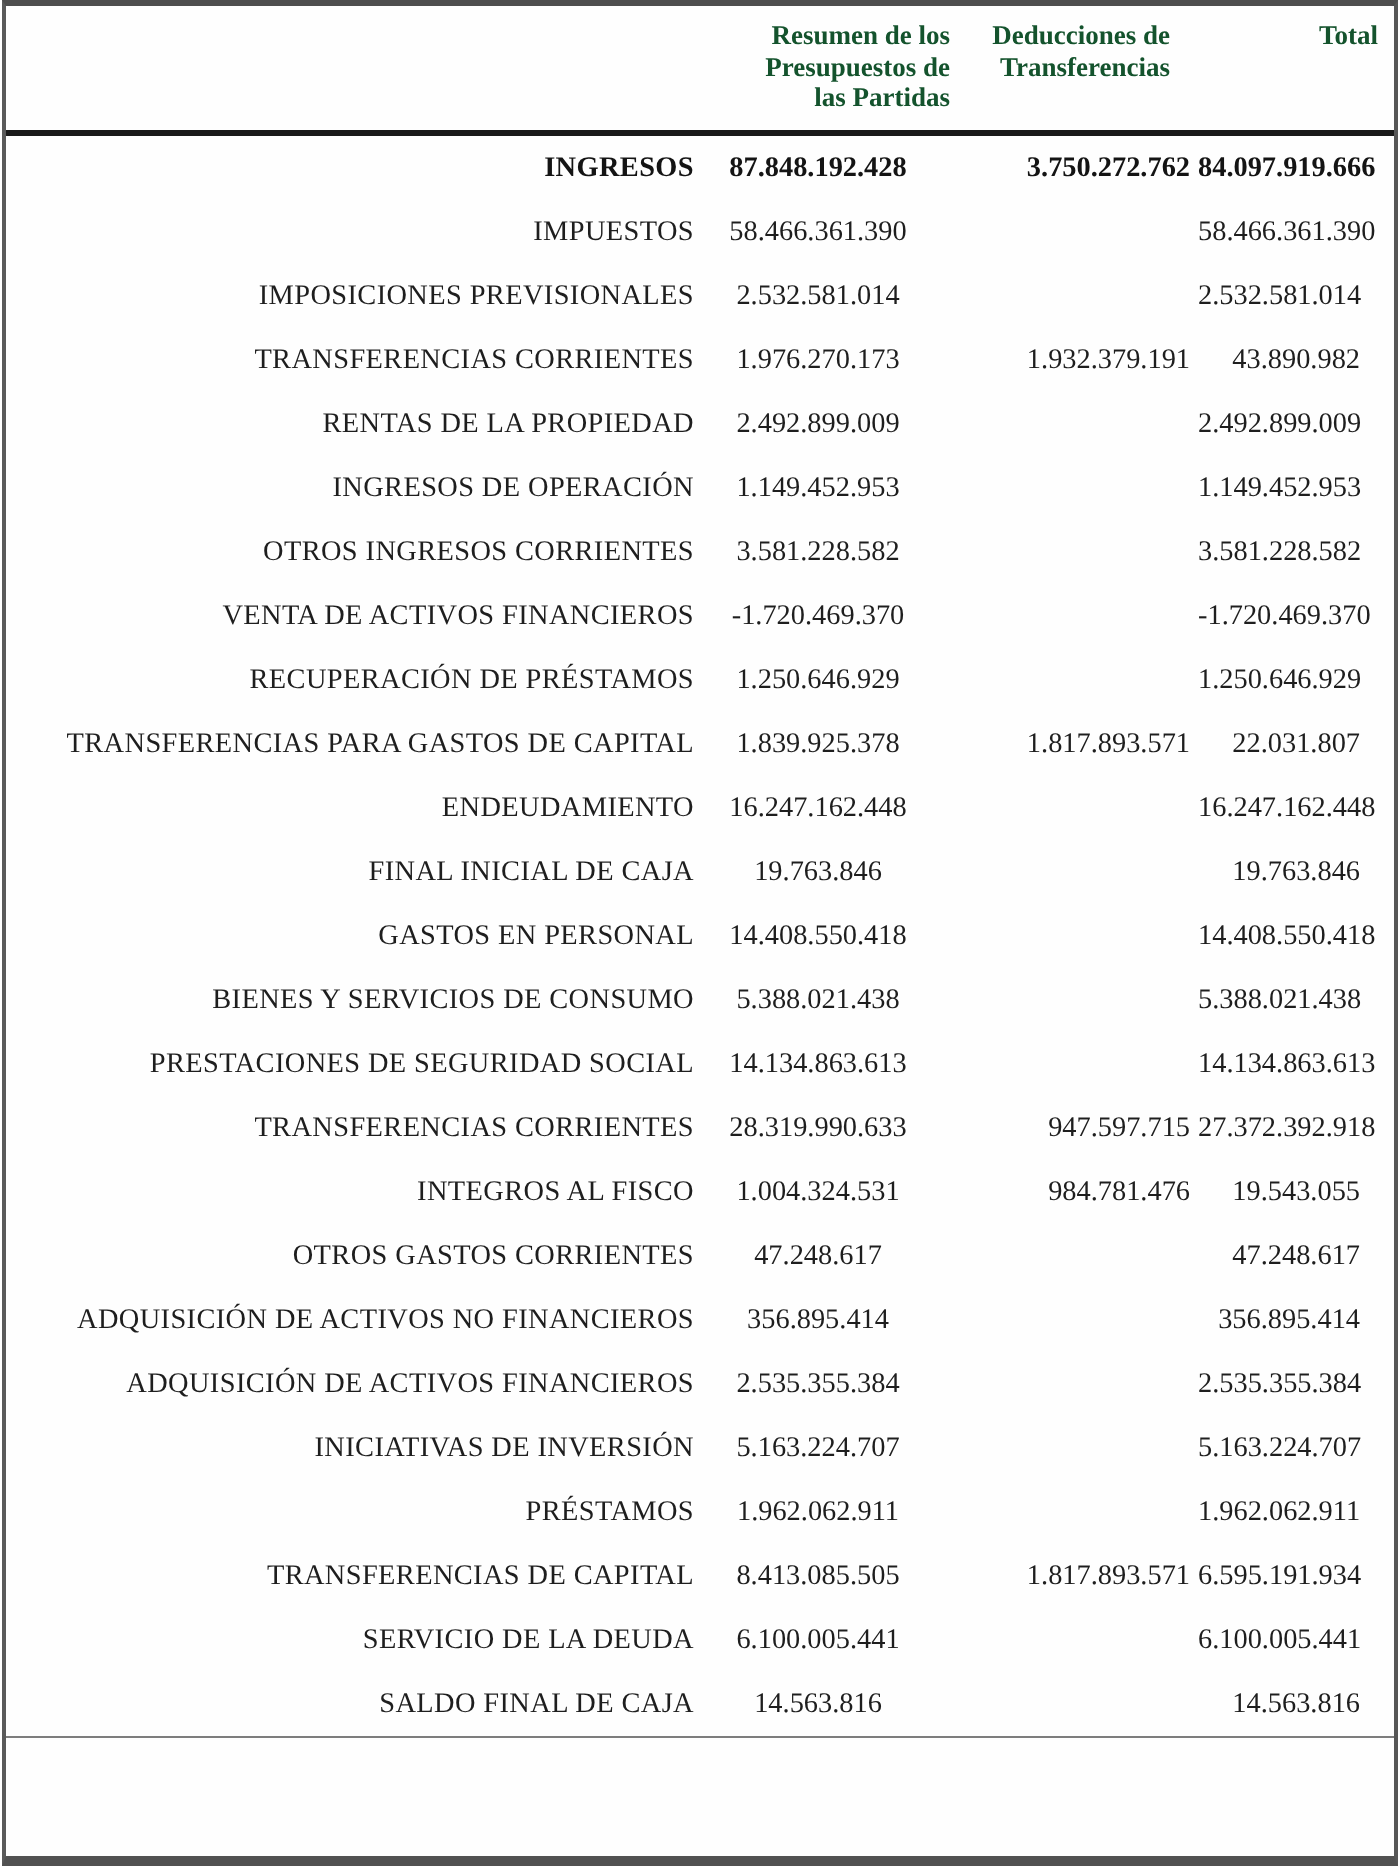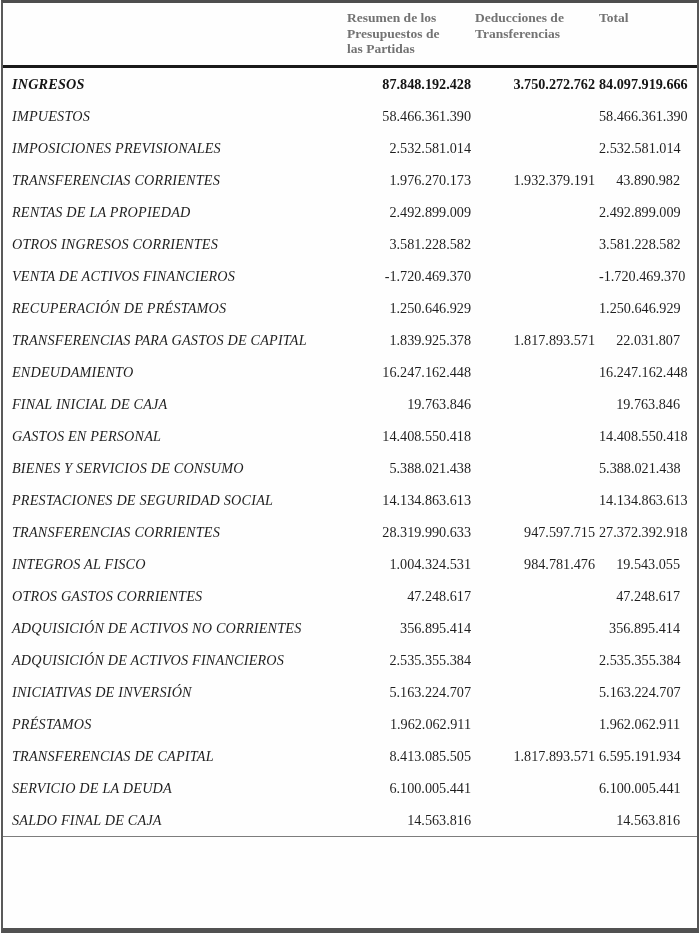--- a/index.html
+++ b/index.html
@@ -34,43 +34,42 @@
     border-bottom: 1px solid #7d7d7d;
   }
   thead th {
     height: 55px;
     box-sizing: content-box;
     vertical-align: top;
     padding: 7px 0 0 0;
     font-size: 13.5px;
     line-height: 15.5px;
     font-weight: bold;
-    text-align: left;
+    text-align: right;
     white-space: pre-line;
     border-bottom: 3px solid #1a1a1a;
-    color: #737373;
+    color: #14532d;
   }
   thead th.c2 { padding-right: 14px; }
   thead th.c3 { padding-right: 8px; margin-top: 28px; }
   tbody td {
     height: 32px;
     padding: 0;
     font-size: 14.2px;
     vertical-align: middle;
     white-space: nowrap;
     overflow: hidden;
   }
   td.lbl {
-    text-align: left;
+    text-align: right;
     padding-left: 9px;
     letter-spacing: 0.2px;
-    font-style: italic;
   }
   td.num { text-align: right; }
-  td.num.c1 { padding-right: 4px; }
+  td.num.c1 { padding-right: 4px; text-align: center; }
   td.num.c2 { padding-right: 4px; }
   td.num.c3 { padding-right: 17px; }
   tr.bold td { font-weight: bold; color: #141414; }
 </style>
 </head>
 <body>
 
 <div class="table-frame">
   <table class="budget">
     <colgroup>
@@ -115,20 +114,26 @@
           <td class="num c2">1.932.379.191</td>
           <td class="num c3">43.890.982</td>
         </tr>
         <tr>
           <td class="lbl c0">RENTAS DE LA PROPIEDAD</td>
           <td class="num c1">2.492.899.009</td>
           <td class="num c2"></td>
           <td class="num c3">2.492.899.009</td>
         </tr>
         <tr>
+          <td class="lbl c0">INGRESOS DE OPERACIÓN</td>
+          <td class="num c1">1.149.452.953</td>
+          <td class="num c2"></td>
+          <td class="num c3">1.149.452.953</td>
+        </tr>
+        <tr>
           <td class="lbl c0">OTROS INGRESOS CORRIENTES</td>
           <td class="num c1">3.581.228.582</td>
           <td class="num c2"></td>
           <td class="num c3">3.581.228.582</td>
         </tr>
         <tr>
           <td class="lbl c0">VENTA DE ACTIVOS FINANCIEROS</td>
           <td class="num c1">-1.720.469.370</td>
           <td class="num c2"></td>
           <td class="num c3">-1.720.469.370</td>
@@ -187,21 +192,21 @@
           <td class="num c2">984.781.476</td>
           <td class="num c3">19.543.055</td>
         </tr>
         <tr>
           <td class="lbl c0">OTROS GASTOS CORRIENTES</td>
           <td class="num c1">47.248.617</td>
           <td class="num c2"></td>
           <td class="num c3">47.248.617</td>
         </tr>
         <tr>
-          <td class="lbl c0">ADQUISICIÓN DE ACTIVOS NO CORRIENTES</td>
+          <td class="lbl c0">ADQUISICIÓN DE ACTIVOS NO FINANCIEROS</td>
           <td class="num c1">356.895.414</td>
           <td class="num c2"></td>
           <td class="num c3">356.895.414</td>
         </tr>
         <tr>
           <td class="lbl c0">ADQUISICIÓN DE ACTIVOS FINANCIEROS</td>
           <td class="num c1">2.535.355.384</td>
           <td class="num c2"></td>
           <td class="num c3">2.535.355.384</td>
         </tr>

